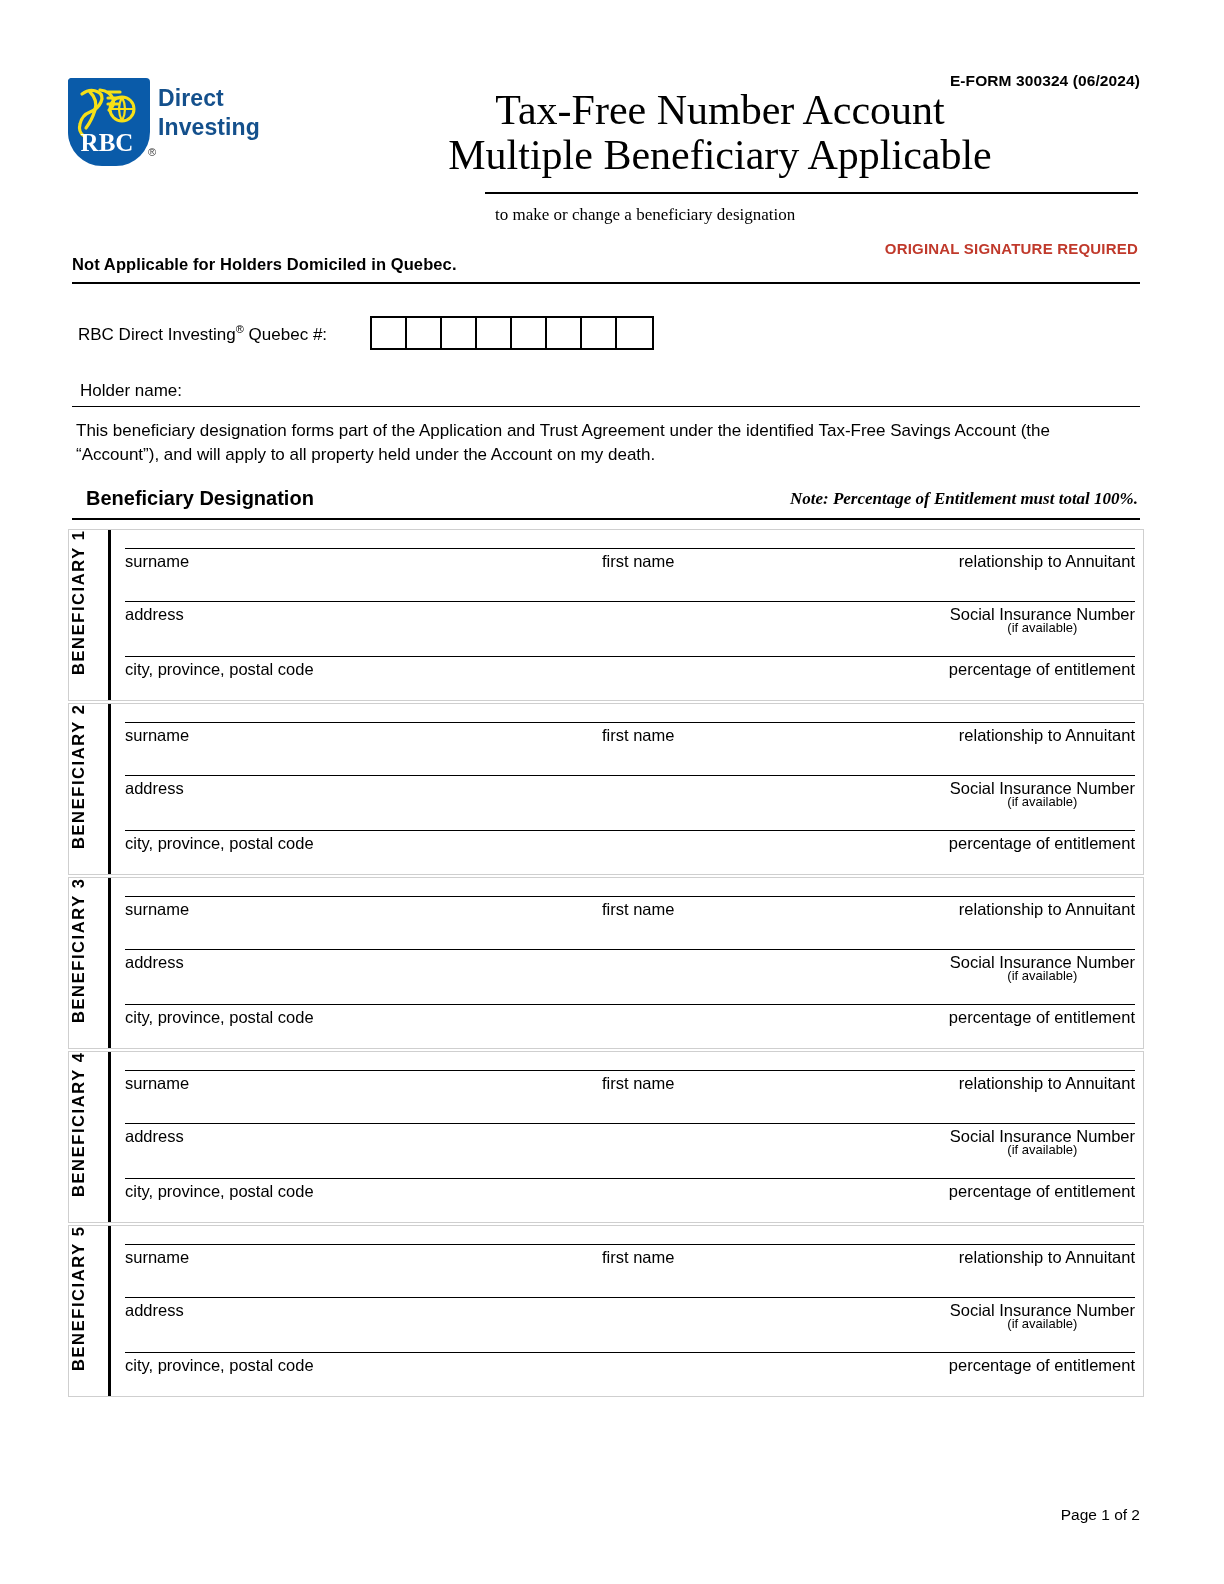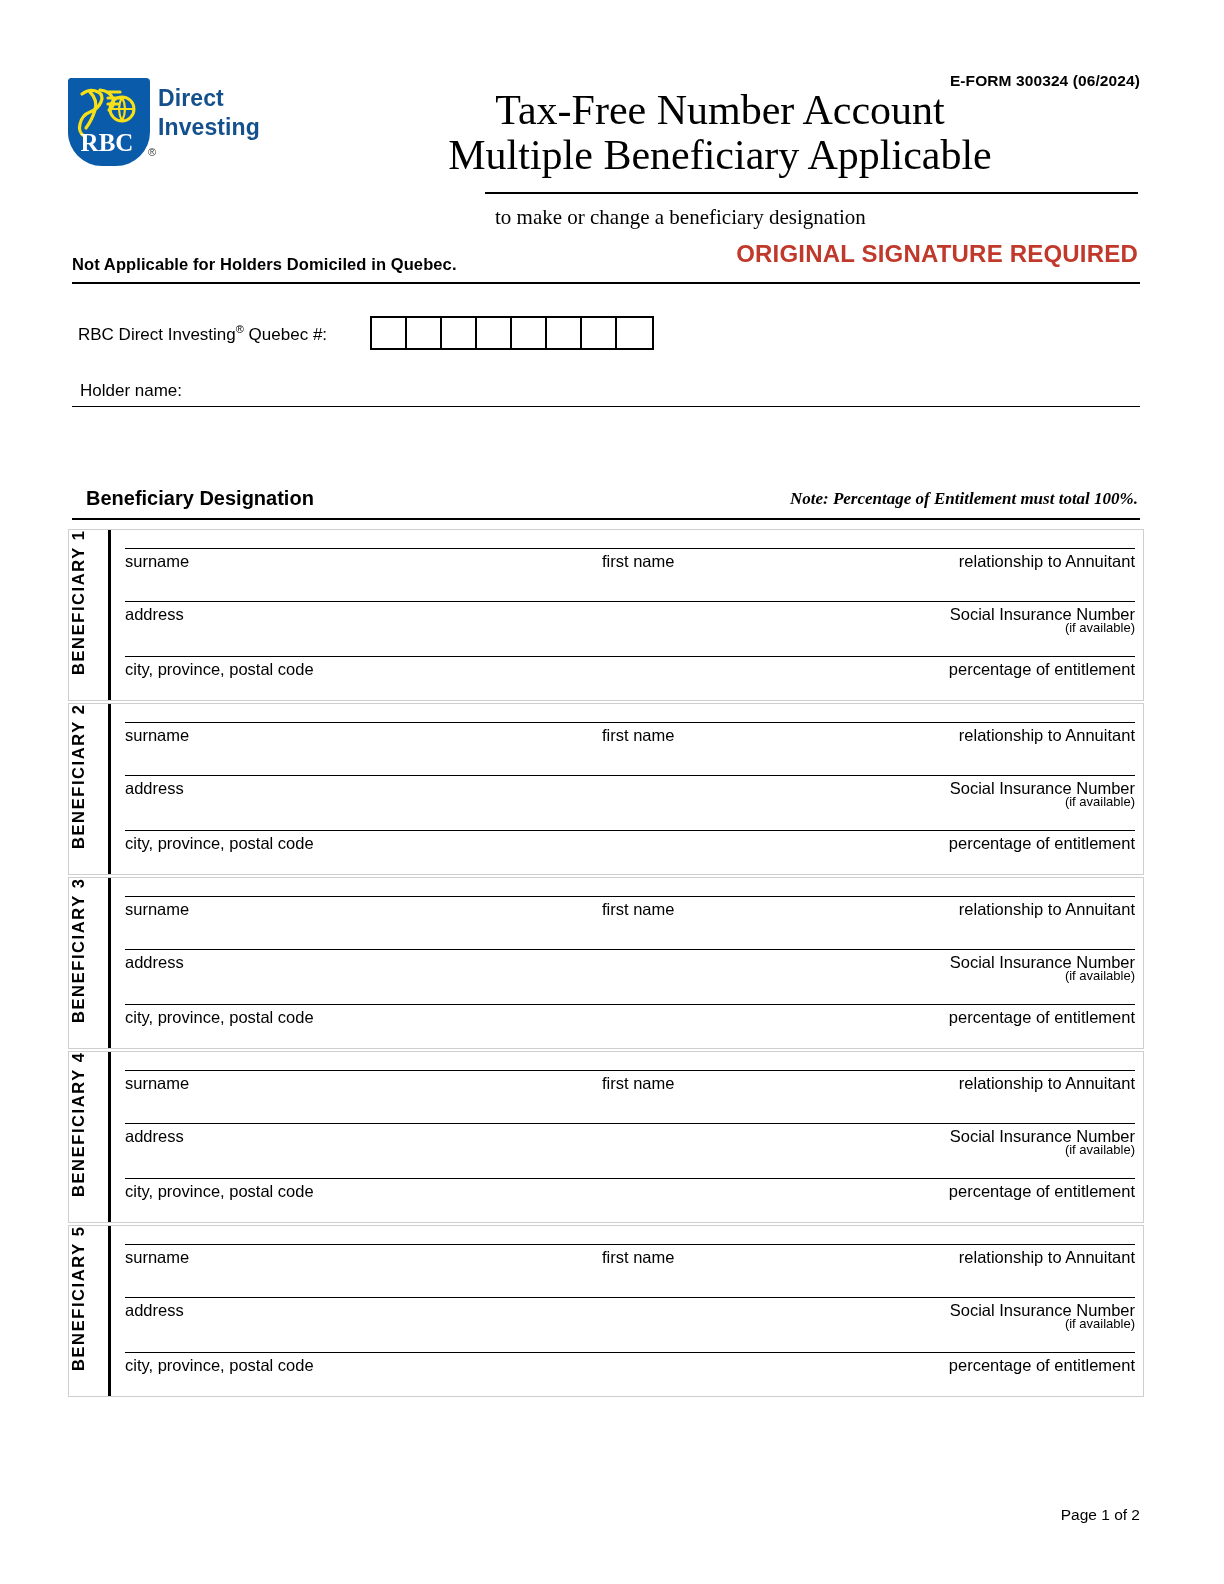--- a/index.html
+++ b/index.html
@@ -88,28 +88,28 @@
     top: 192px;
     width: 653px;
     height: 0;
     border-top: 2px solid #000;
   }
   .subtitle {
     position: absolute;
     left: 495px;
     top: 205px;
     font-family: "Liberation Serif", serif;
-    font-size: 21px;
+    font-size: 17px;
     white-space: nowrap;
   }
   .sig-required {
     position: absolute;
     right: 86px;
     top: 240px;
-    font-size: 24px;
+    font-size: 15px;
     font-weight: bold;
     color: #C0392B;
     letter-spacing: 0.2px;
     white-space: nowrap;
   }
 
   .quebec-note {
     position: absolute;
     left: 72px;
     top: 255px;
@@ -241,21 +241,20 @@
     left: 0; right: 0;
     top: 0;
     border-top: 1.6px solid #000;
   }
   .fieldrow .cap {
     position: absolute;
     top: 4px;
     font-size: 16.5px;
     line-height: 1.12;
     white-space: nowrap;
-    text-align: right;
   }
   .cap-left  { left: 0; }
   .cap-mid   { left: 477px; }
   .cap-right { right: 0; text-align: right; }
   .cap-sin   { right: 0; text-align: center; }
   .cap-sin .sin-sub {
     display: block;
     font-size: 13px;
     margin-top: -2px;
   }
@@ -321,20 +320,21 @@
     <div class="acct-cell"></div>
     <div class="acct-cell"></div>
     <div class="acct-cell"></div>
     <div class="acct-cell"></div>
     <div class="acct-cell"></div>
   </div>
 
   <div class="holder-label">Holder name:</div>
   <div class="rule-full rule-holder"></div>
 
+  <div class="intro">This beneficiary designation forms part of the Application and Trust Agreement under the identified Tax-Free Savings Account (the “Account”), and will apply to all property held under the Account on my death.</div>
 
   <div class="sec-title">Beneficiary Designation</div>
   <div class="sec-note">Note: Percentage of Entitlement must total 100%.</div>
   <div class="rule-full rule-section"></div>
 
   <div class="ben-block" style="top:529px;">
     <div class="ben-sidebar">
       <div class="ben-vert-label">BENEFICIARY 1</div>
     </div>
     <div class="ben-body">

